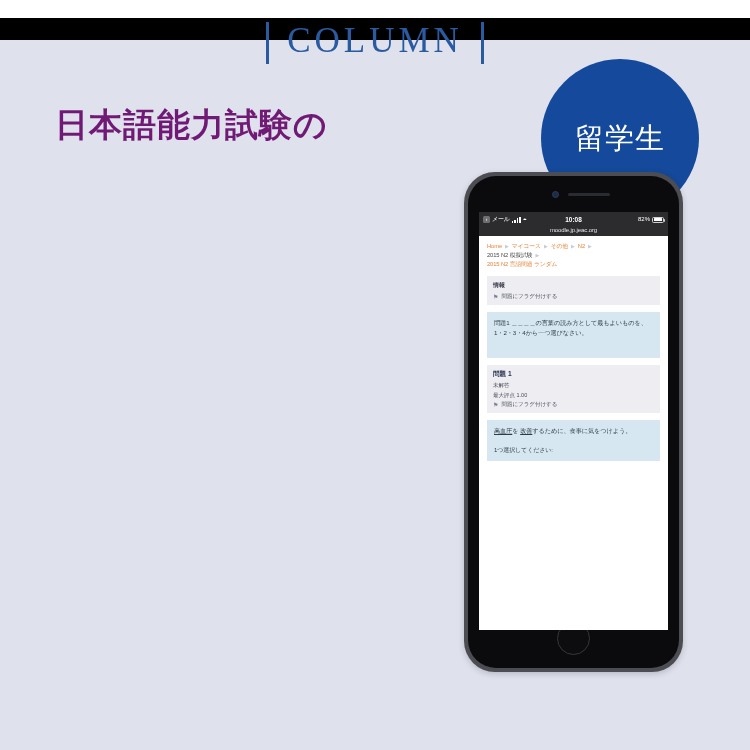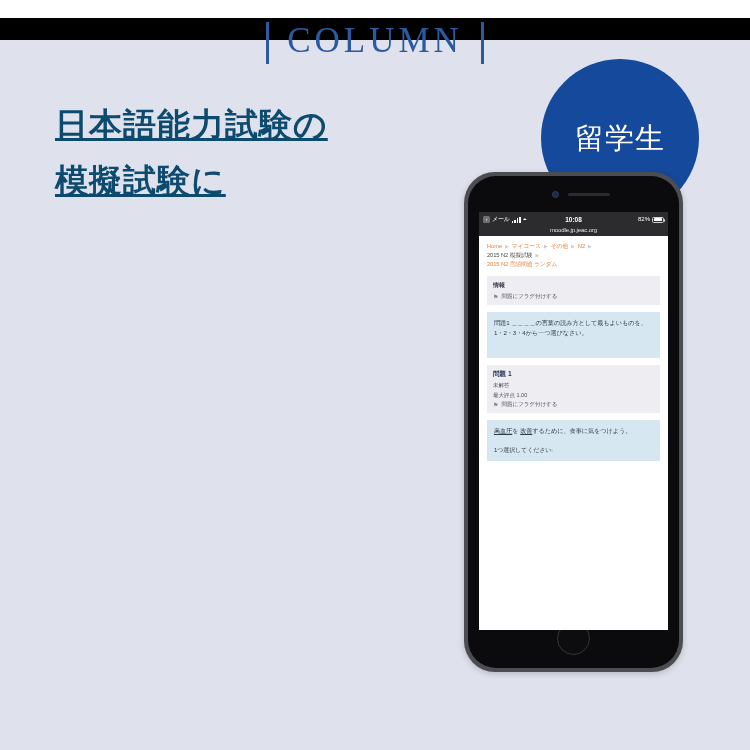--- a/index.html
+++ b/index.html
@@ -49,23 +49,22 @@
     white-space: nowrap;
   }
 
   
   .headline {
     position: absolute; left: 55px; top: 57px;
     font-family: "DejaVu Sans", "Liberation Sans", sans-serif;
     font-weight: bold;
     font-size: 33px;
     line-height: 56px;
-    color: #0c4a6e;
+    color: #701a75;
     letter-spacing: 1px;
-    text-decoration: underline;
   }
   .headline .line { display: block; white-space: nowrap; }
   .headline .line3 { letter-spacing: 0.5px; }
 
   
   .badge {
     position: absolute; left: 541px; top: 19px;
     width: 158px; height: 158px;
     border-radius: 50%;
     background: #14499b;
@@ -239,21 +238,20 @@
   <div class="canvas">
 
     <div class="column-wrap">
       <div class="column-bar left"></div>
       <div class="column-bar right"></div>
       <div class="column-title">COLUMN</div>
     </div>
 
     <div class="headline">
       <span class="line line1">日本語能力試験の</span>
-      <span class="line line2">模擬試験に</span>
     </div>
 
     <div class="badge">
       <span>留学生</span>
     </div>
 
     <div class="phone">
       <div class="phone-inner">
         <div class="phone-cam"></div>
         <div class="phone-speaker"></div>

